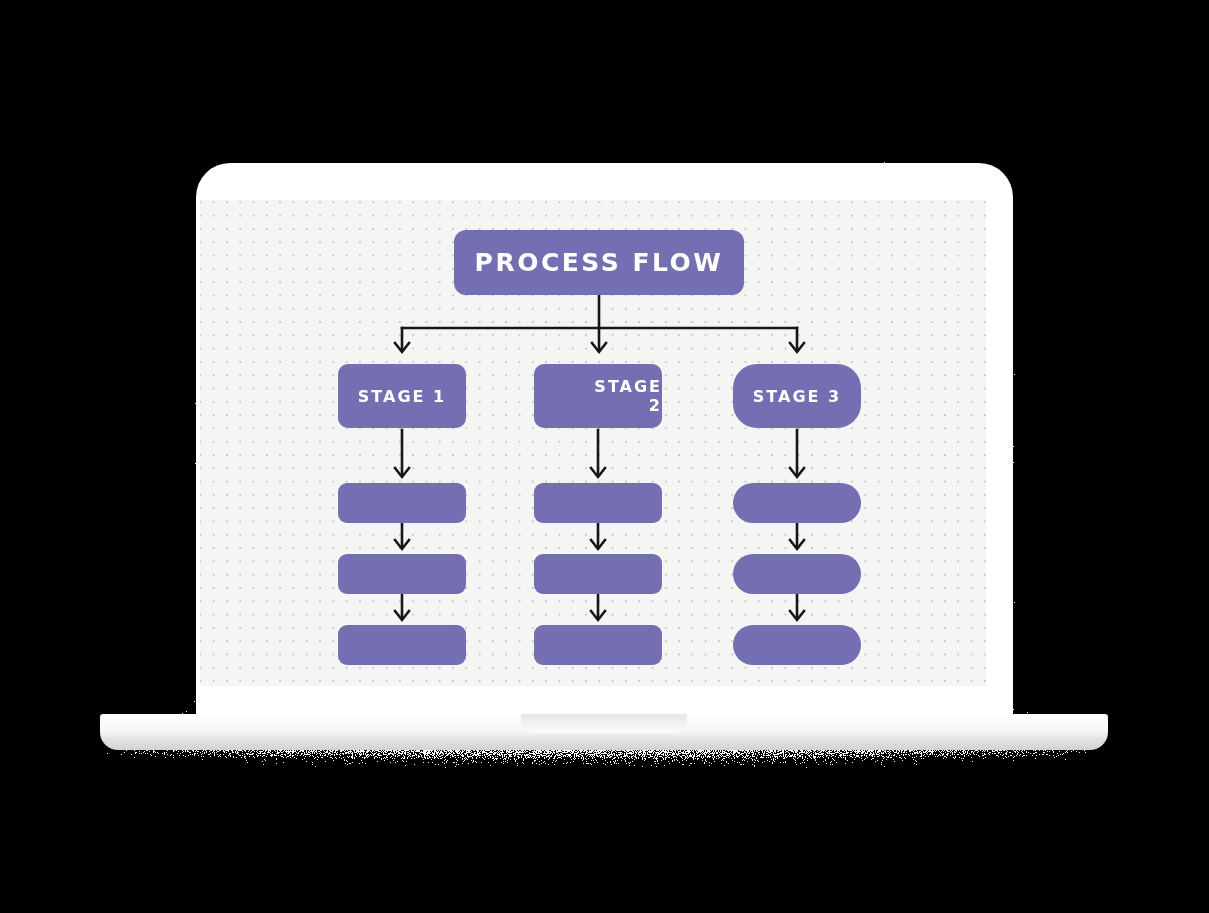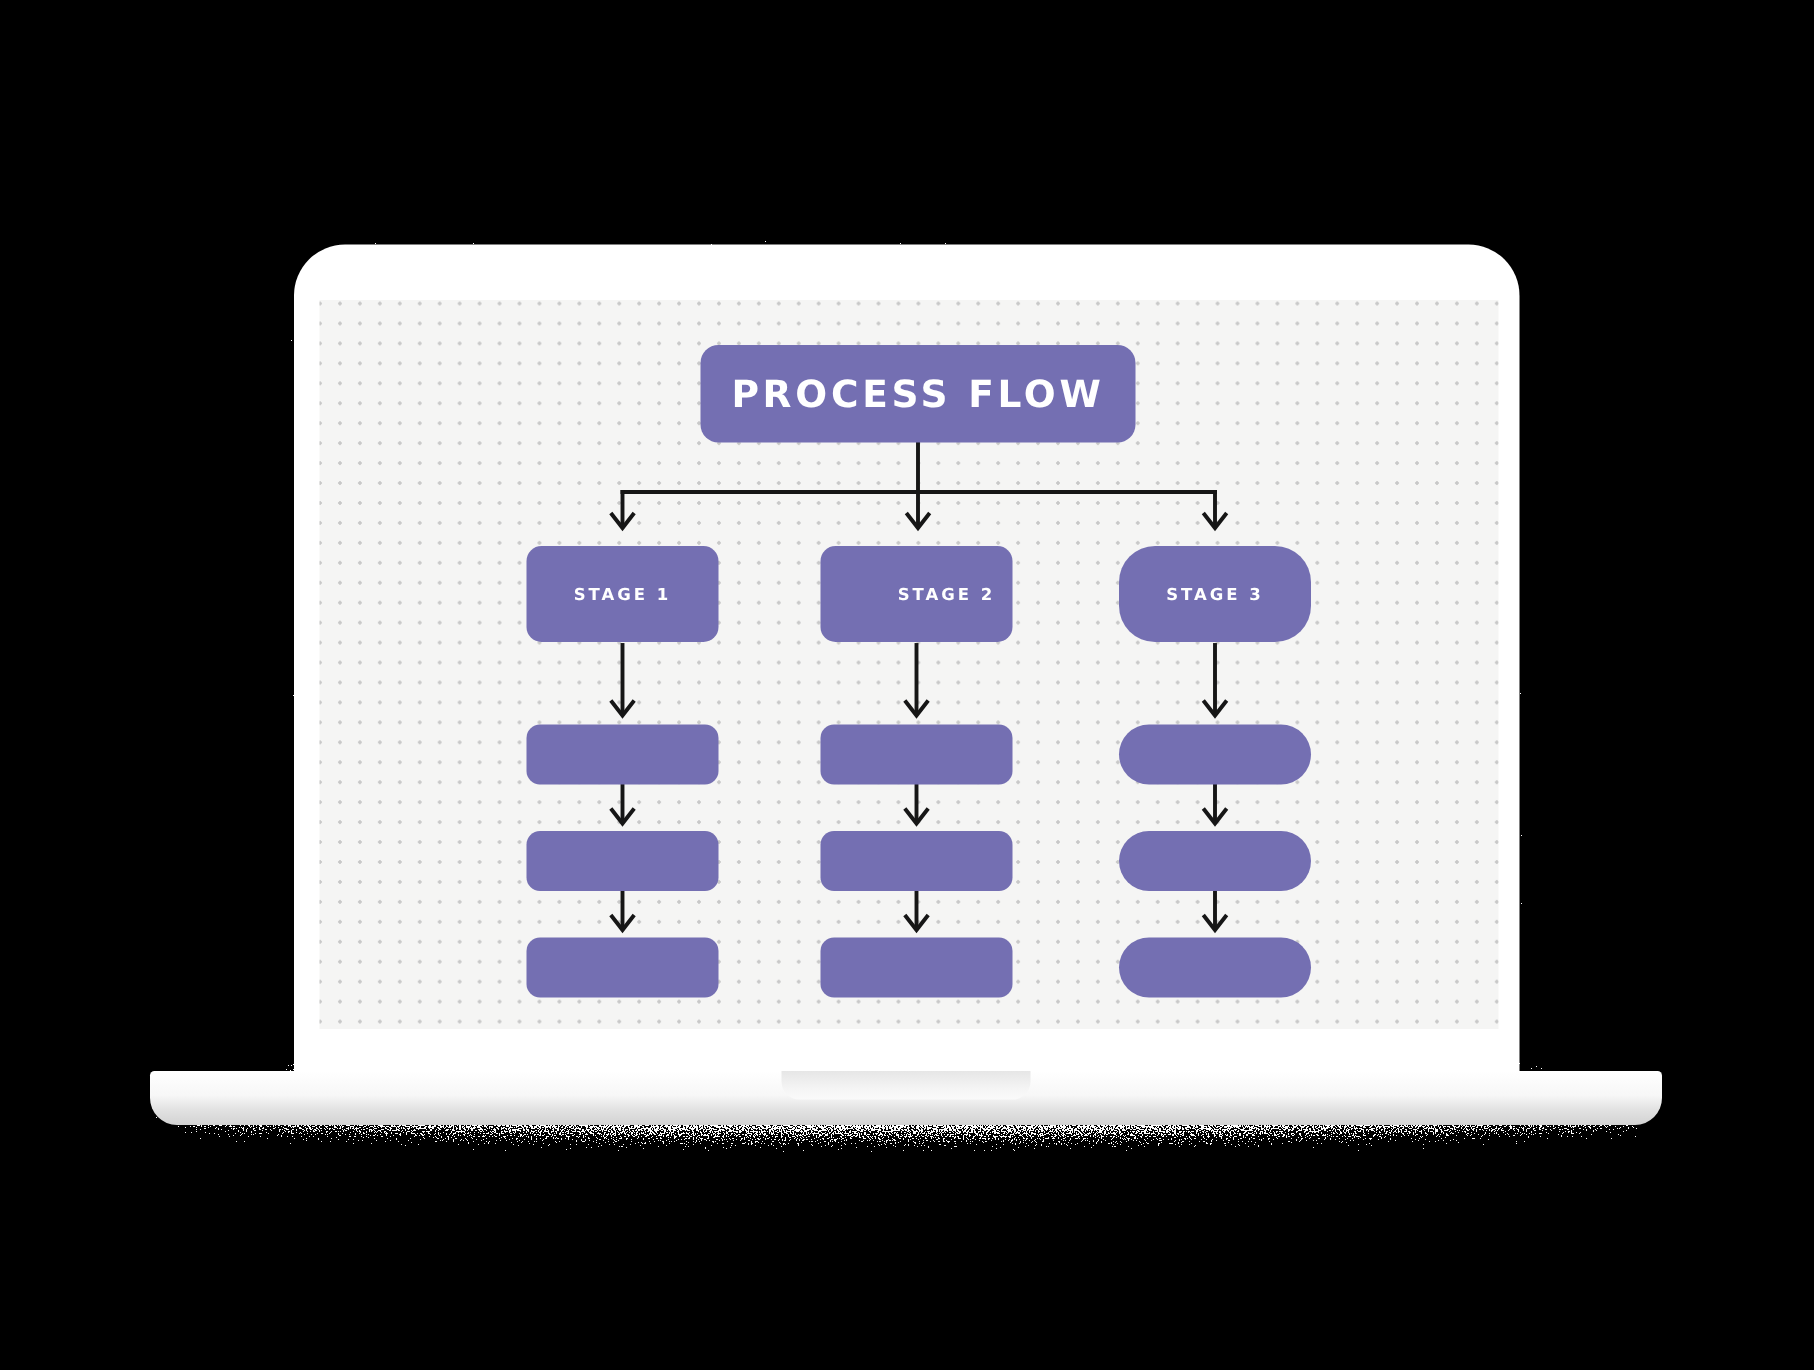--- a/index.html
+++ b/index.html
@@ -19,21 +19,21 @@
     position:relative;
   }
   .bg-noise{position:absolute;left:0;top:0;z-index:0;}
   .laptop{position:absolute;left:0;top:0;width:1209px;height:913px;z-index:1;}
   .screen-shell{
     position:absolute;left:196px;top:163px;width:817px;height:553px;
     background:var(--laptop-body);
     border-radius:34px 34px 0 0;
   }
   .display{
-    position:absolute;left:17px;top:37px;width:786px;height:486px;
+    position:absolute;left:4px;top:37px;width:786px;height:486px;
     background-color:var(--canvas-bg);
     background-image:radial-gradient(circle,var(--canvas-dot) 1px,rgba(0,0,0,0) 1.4px);
     background-size:13.3px 13.3px;
     background-position:7px 9px;
     overflow:hidden;
     text-align:right;
   }
   .connectors{position:absolute;left:0;top:0;}
   .node{
     position:absolute;
@@ -41,21 +41,21 @@
     border-radius:10px;
     display:flex;align-items:center;justify-content:center;
     color:var(--node-text);
     font-weight:800;
   }
   .title-node{
     left:254px;top:30px;width:290px;height:65px;
     border-radius:12px;
     font-size:25px;letter-spacing:2.5px;
   }
-  .stage-node{top:164px;width:128px;height:64px;font-size:11px;letter-spacing:2px;}
+  .stage-node{top:164px;width:128px;height:64px;font-size:16px;letter-spacing:2px;}
   .step-node{width:128px;height:40px;border-radius:9px;}
   .c1{left:138px;} .c2{left:334px;padding-left:40px;} .c3{left:533px;border-radius:24px;}
   .r1{top:283px;} .r2{top:354px;} .r3{top:425px;}
   .base{
     position:absolute;left:100px;top:714px;width:1008px;height:36px;
     background:linear-gradient(180deg,#ffffff 0%,#f7f7f7 45%,#e3e3e3 70%,#d2d2d2 100%);
     border-radius:3px 3px 18px 18px;
   }
   .notch{
     position:absolute;left:421px;top:0;width:166px;height:19px;

